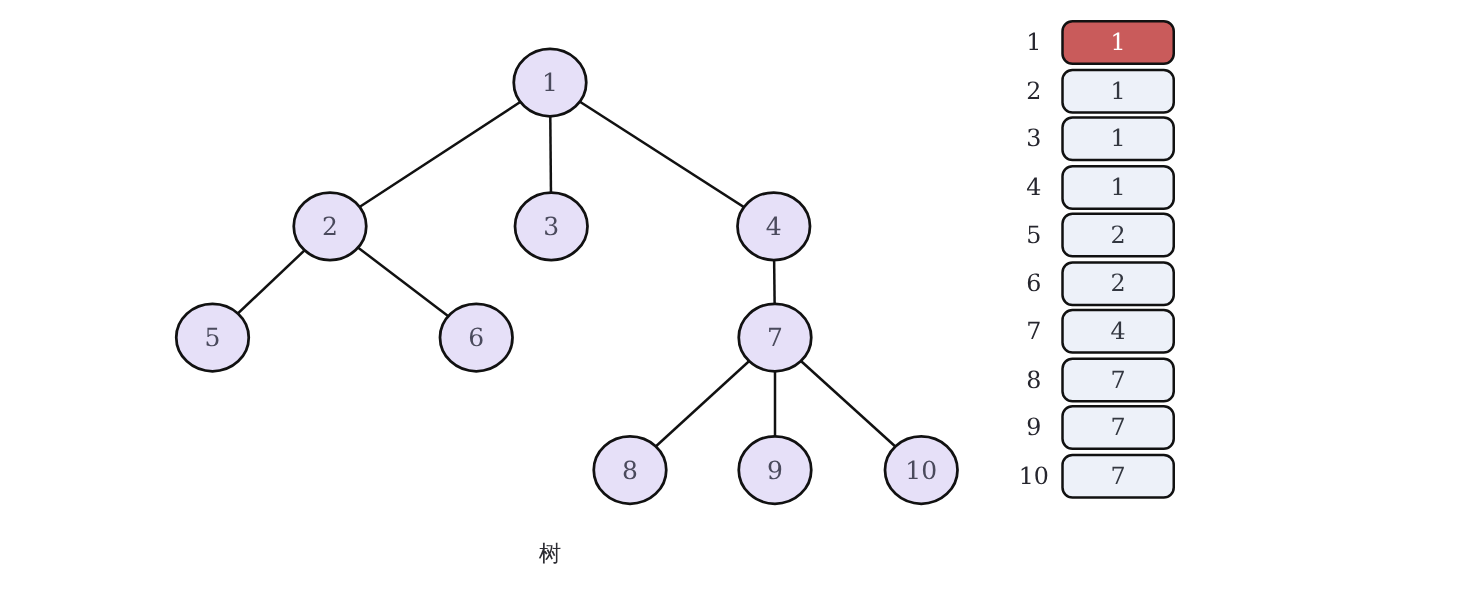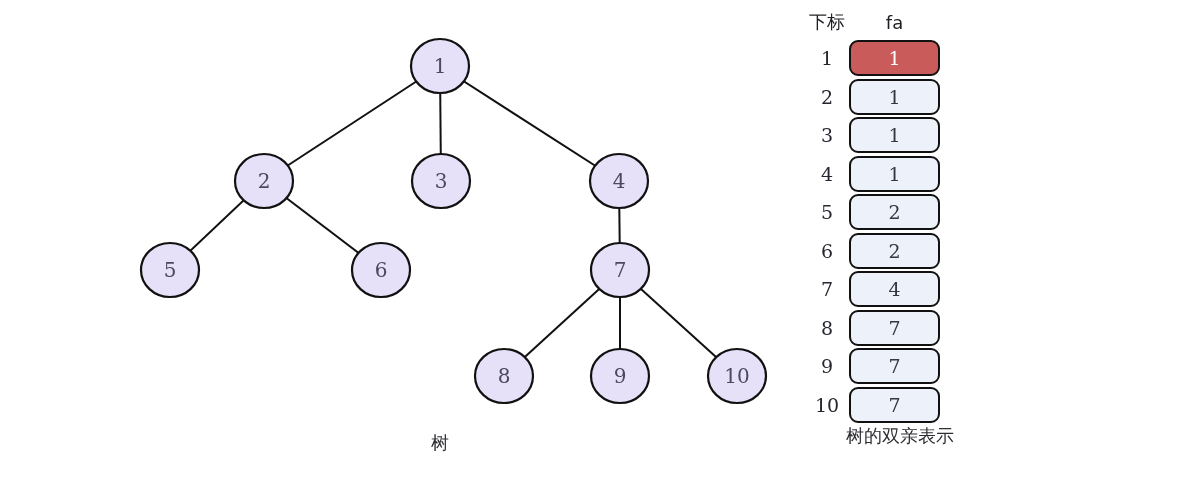--- a/index.html
+++ b/index.html
@@ -120,24 +120,20 @@
       </g>
       <g>
         <ellipse cx="737" cy="376" rx="29" ry="27" fill="#E6E0F8" stroke="#111111" stroke-width="2.2"></ellipse>
         <text x="737" y="383" text-anchor="middle" font-size="20" fill="#4A4A5C" font-family="&quot;DejaVu Serif&quot;, &quot;Liberation Serif&quot;, serif">10</text>
       </g>
     </svg>
 
   <div class="caption tree-caption">树</div>
 
   <div class="table-col">
-    <div class="thead">
-      <span class="th-idx">下标</span>
-      <span class="th-fa">fa</span>
-    </div>
     <div id="rows">
         <div class="trow">
           <span class="idx">1</span>
           <div class="cell" style="background: rgb(201, 91, 91); border-color: rgb(17, 17, 17); color: rgb(255, 255, 255);">1</div>
         </div>
         <div class="trow">
           <span class="idx">2</span>
           <div class="cell" style="background: rgb(237, 241, 249); border-color: rgb(17, 17, 17); color: rgb(51, 55, 64);">1</div>
         </div>
         <div class="trow">
@@ -168,15 +164,14 @@
           <span class="idx">9</span>
           <div class="cell" style="background: rgb(237, 241, 249); border-color: rgb(17, 17, 17); color: rgb(51, 55, 64);">7</div>
         </div>
         <div class="trow">
           <span class="idx">10</span>
           <div class="cell" style="background: rgb(237, 241, 249); border-color: rgb(17, 17, 17); color: rgb(51, 55, 64);">7</div>
         </div>
       </div>
   </div>
 
-  <div class="caption table-caption">树的双亲表示</div>
 
 </div>
 
 </body></html>

